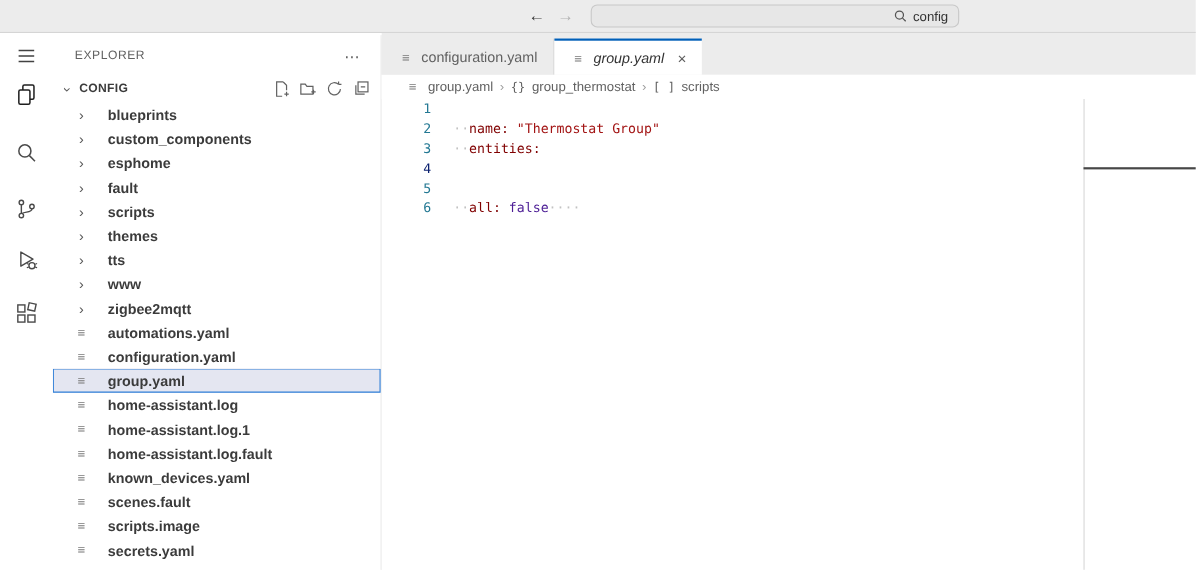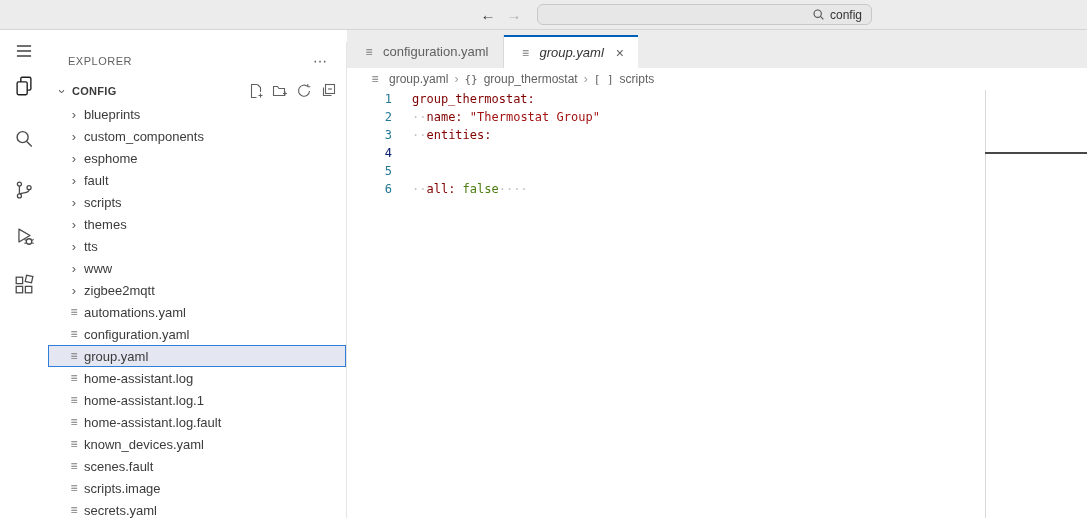--- a/index.html
+++ b/index.html
@@ -18,39 +18,39 @@
   .searchbox{position:absolute;left:537px;top:4px;width:335px;height:21px;background:#e7e7e7;
     border:1px solid #c8c8c8;border-radius:6px;box-sizing:border-box;display:flex;
     align-items:center;justify-content:flex-end;padding-right:9px;gap:5px;
     font-size:12px;color:#333333;}
   .searchbox svg{display:block;}
   
   .activitybar{position:absolute;left:0;top:30px;width:48px;bottom:0;background:#ffffff;}
   .ab-item{position:absolute;left:12px;width:24px;height:24px;display:flex;align-items:center;
     justify-content:center;}
   
-  .sidebar{position:absolute;left:48px;top:42px;width:299px;bottom:0;background:#ffffff;
+  .sidebar{position:absolute;left:48px;top:32px;width:299px;bottom:0;background:#ffffff;
     border-right:1px solid #e5e5e5;box-sizing:border-box;}
   .exp-header{position:absolute;top:8px;left:20px;height:22px;display:flex;align-items:center;
     font-size:11px;color:#616161;letter-spacing:.5px;}
   .more-btn{position:absolute;right:16px;top:8px;width:20px;height:22px;line-height:22px;
     text-align:center;color:#616161;font-size:14px;cursor:default;}
   .section-row{position:absolute;top:38px;left:0;right:0;height:22px;display:flex;
     align-items:center;padding-left:6px;box-sizing:border-box;}
   .twisty{display:inline-block;width:16px;text-align:center;color:#5a5a5a;font-size:13px;}
   .twisty.open{transform:rotate(90deg);}
   .section-label{font-size:11px;font-weight:700;color:#3b3b3b;letter-spacing:.3px;margin-left:2px;}
   .section-actions{position:absolute;right:10px;top:38px;height:22px;display:flex;
     align-items:center;gap:8px;}
   .section-actions svg{display:block;}
   .tree{position:absolute;top:61px;left:0;right:0;}
   .tree-row{height:22px;display:flex;align-items:center;padding-left:18px;font-size:13px;
     color:#3b3b3b;box-sizing:border-box;}
   .ficon{display:inline-block;width:16px;text-align:center;color:#7a7a7a;font-size:12px;}
-  .tlabel{margin-left:2px;white-space:nowrap;}
+  .tlabel{margin-left:16px;white-space:nowrap;font-weight:bold;}
   .tree-row.selected{background:#e4e6f1;box-shadow:inset 0 0 0 1px #2f7fd8;}
   
   .editor{position:absolute;left:347px;top:30px;right:0;bottom:0;background:#ffffff;}
   .tabstrip{position:absolute;left:0;top:0;right:0;height:38px;background:#ececec;
     display:flex;align-items:flex-end;}
   .tab{height:33px;display:flex;align-items:center;padding:0 14px;gap:6px;font-size:13px;
     box-sizing:border-box;white-space:nowrap;}
   .tab.inactive{background:#ececec;color:#616161;border-right:1px solid #d9d9d9;}
   .tab.active{background:#ffffff;color:#333333;border-top:2px solid #005fb8;}
   .tab .tab-label.italic{font-style:italic;}
@@ -60,21 +60,21 @@
   .crumb-sep{color:#9d9d9d;}
   .crumb-sym{font-family:"DejaVu Sans Mono",monospace;font-size:11px;color:#616161;}
   .code{position:absolute;top:60px;left:0;right:0;}
   .cline{display:flex;height:18px;line-height:18px;white-space:pre;
     font-family:"DejaVu Sans Mono",monospace;font-size:12px;}
   .ln{width:57px;text-align:right;padding-right:12px;box-sizing:border-box;color:#237893;}
   .cline.active .ln{color:#0b216f;}
   .ct{padding-left:8px;}
   .tok[data-tok="key"]{color:#800000;}
   .tok[data-tok="string"]{color:#a31515;}
-  .tok[data-tok="bool"]{color:#4d7c0f;}
+  .tok[data-tok="bool"]{color:#4c1d95;}
   .tok[data-tok="plain"]{color:#1f1f1f;}
   .tok[data-tok="ws"]{color:#c2c2c2;}
   .ruler{position:absolute;left:638px;top:60px;bottom:0;width:1px;background:#d8d8d8;}
   .cursor-mark{position:absolute;left:638px;right:0;top:122px;height:2px;background:#474747;}
 </style>
 </head>
 <body>
 
 <div class="titlebar">
   <div class="nav-btn nav-back">←</div>
@@ -271,21 +271,20 @@
     <span class="crumb-sym">{}</span>
     <span>group_thermostat</span>
     <span class="crumb-sep">›</span>
     <span class="crumb-sym">[ ]</span>
     <span>scripts</span>
   </div>
 
   <div class="code">
     <div class="cline">
       <span class="ln">1</span>
-      <span class="ct"><span class="tok" data-tok="key">group_thermostat:</span></span>
     </div>
     <div class="cline">
       <span class="ln">2</span>
       <span class="ct"><span class="tok" data-tok="ws">··</span><span class="tok" data-tok="key">name:</span><span class="tok" data-tok="plain"> </span><span class="tok" data-tok="string">"Thermostat Group"</span></span>
     </div>
     <div class="cline">
       <span class="ln">3</span>
       <span class="ct"><span class="tok" data-tok="ws">··</span><span class="tok" data-tok="key">entities:</span></span>
     </div>
     <div class="cline active">

